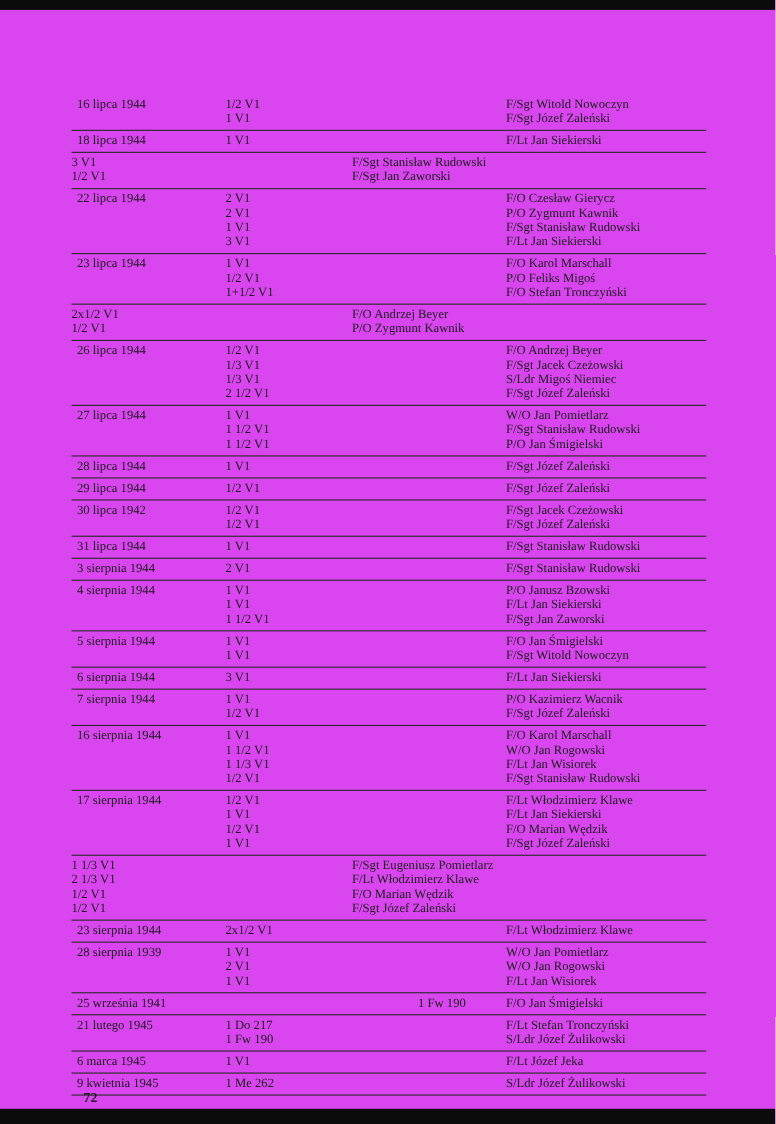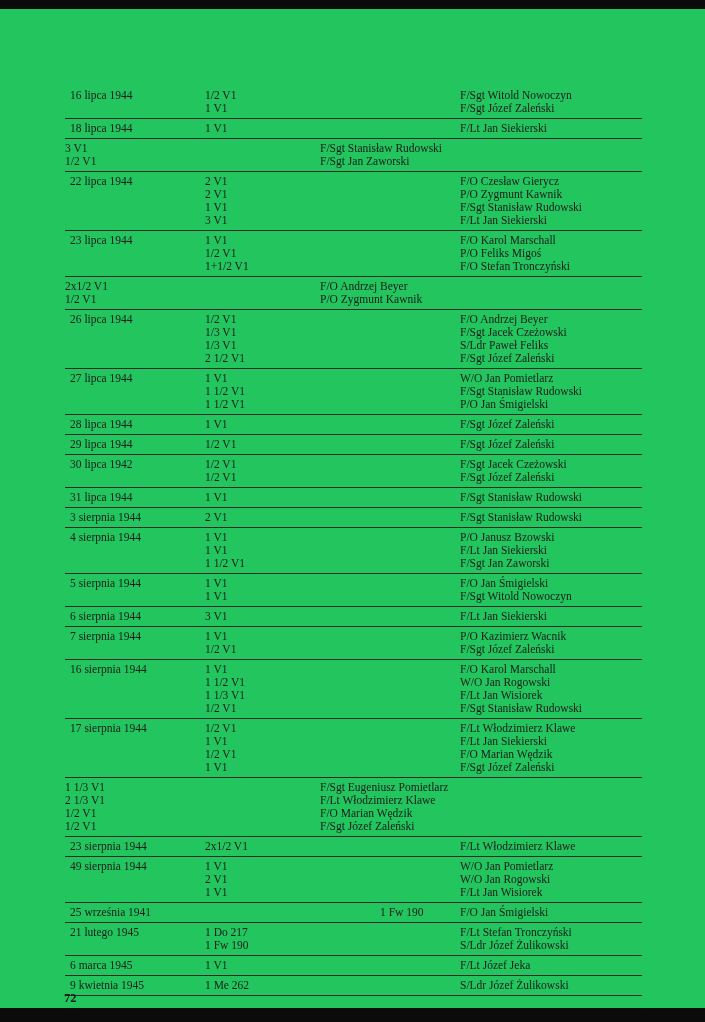--- a/index.html
+++ b/index.html
@@ -1,19 +1,19 @@
 <!DOCTYPE html>
 <html><head>
 <meta charset="utf-8">
 <style>
   html,body{margin:0;padding:0;background:#e8e8e8;}
   .page{
     position:relative;
     width:705px;height:1022px;
-    background:#22c55e;
+    background:#d946ef;
     font-family:"Liberation Serif", serif;
     color:#1b1b1b;
     overflow:hidden;
     margin:0 auto;
   }
   .scan-edge{position:absolute;left:0;width:100%;background:#0b0b0b;}
   .scan-edge.top{top:0;height:9px;}
   .scan-edge.bottom{bottom:0;height:14px;}
   .claims-table{
     position:absolute;
@@ -25,21 +25,21 @@
     padding:3px 0;
   }
   .col{font-size:11.5px;line-height:13px;}
   .col .line{min-height:13px;white-space:nowrap;}
   .date{width:140px;padding-left:5px;box-sizing:border-box;}
   .claims{width:175px;}
   .aircraft{width:80px;}
   .names{flex:1;}
   .page-number{
     position:absolute;
-    left:64px;top:991px;
+    left:76px;top:991px;
     font-size:12.5px;
     font-weight:bold;
   }
 </style>
 </head>
 <body>
 
 <div class="page">
   <div class="scan-edge top"></div>
   <div class="claims-table">
@@ -147,21 +147,21 @@
         </div>
         <div class="col aircraft">
           <div class="line">&nbsp;</div>
           <div class="line">&nbsp;</div>
           <div class="line">&nbsp;</div>
           <div class="line">&nbsp;</div>
         </div>
         <div class="col names">
           <div class="line">F/O Andrzej Beyer</div>
           <div class="line">F/Sgt Jacek Czeżowski</div>
-          <div class="line">S/Ldr Paweł Feliks</div>
+          <div class="line">S/Ldr Migoś Niemiec</div>
           <div class="line">F/Sgt Józef Zaleński</div>
         </div>
       </div>
       <div class="group">
         <div class="col date">27 lipca 1944</div>
         <div class="col claims">
           <div class="line">1 V1</div>
           <div class="line">1 1/2 V1</div>
           <div class="line">1 1/2 V1</div>
         </div>
@@ -367,21 +367,21 @@
           <div class="line">2x1/2 V1</div>
         </div>
         <div class="col aircraft">
           <div class="line">&nbsp;</div>
         </div>
         <div class="col names">
           <div class="line">F/Lt Włodzimierz Klawe</div>
         </div>
       </div>
       <div class="group">
-        <div class="col date">49 sierpnia 1944</div>
+        <div class="col date">28 sierpnia 1939</div>
         <div class="col claims">
           <div class="line">1 V1</div>
           <div class="line">2 V1</div>
           <div class="line">1 V1</div>
         </div>
         <div class="col aircraft">
           <div class="line">&nbsp;</div>
           <div class="line">&nbsp;</div>
           <div class="line">&nbsp;</div>
         </div>

